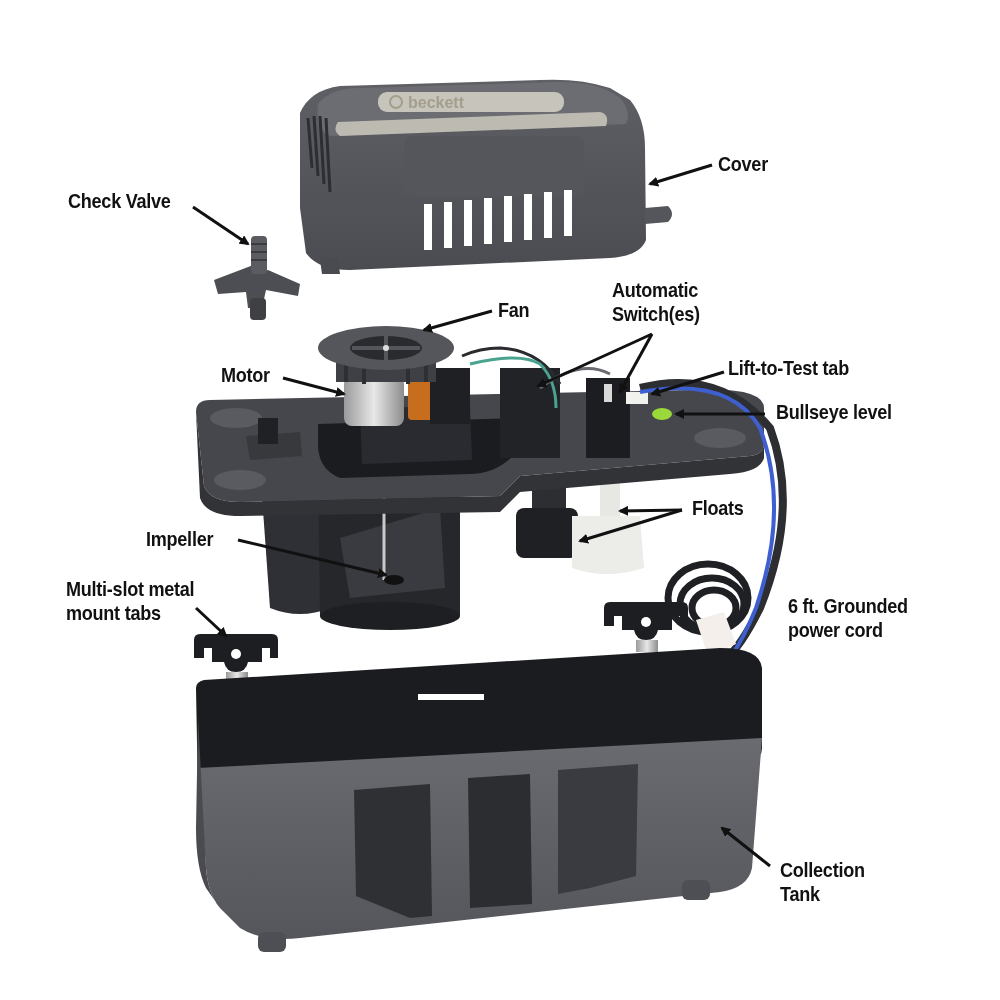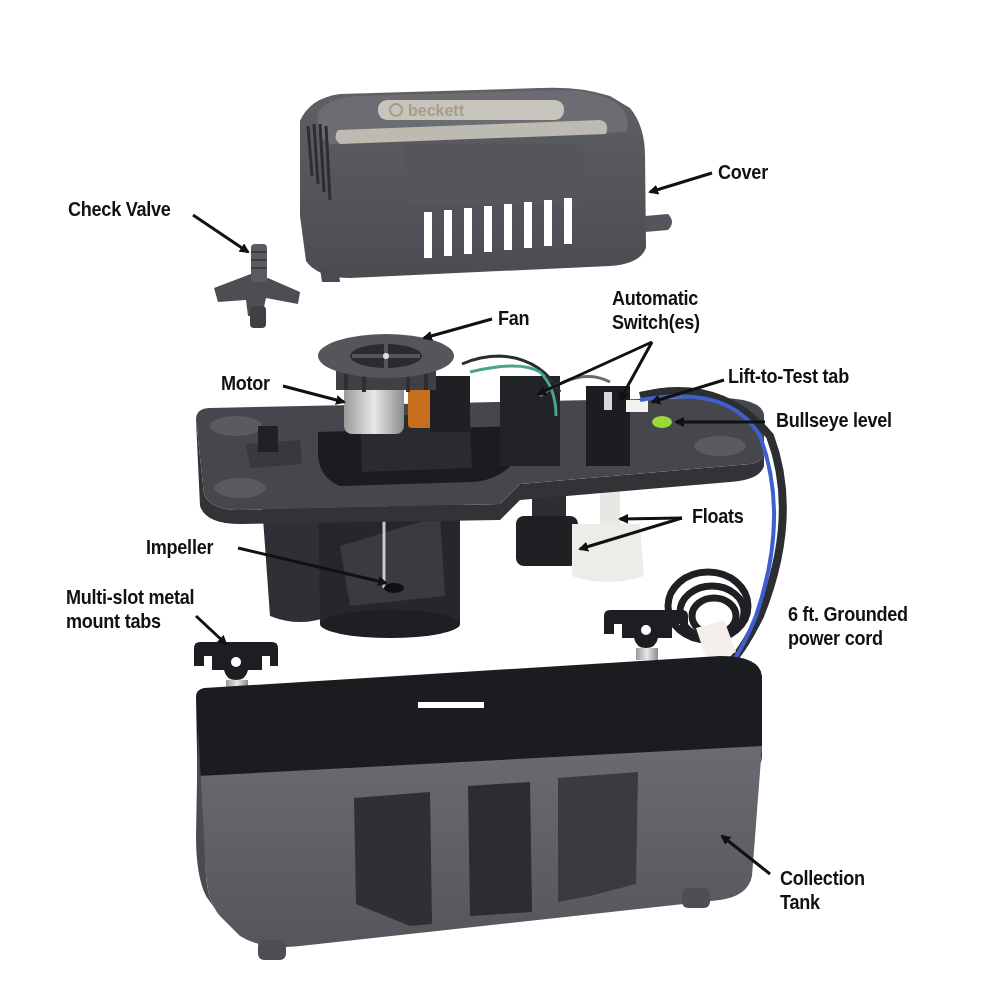--- a/index.html
+++ b/index.html
@@ -1,17 +1,17 @@
 <!DOCTYPE html>
 <html><head>
 <meta charset="utf-8">
 <style>
   html, body { margin:0; padding:0; background:#ffffff; }
   body { width:1000px; height:1000px; position:relative; overflow:hidden; font-family:"Liberation Sans", sans-serif; }
-  #stage { position:absolute; left:0; top:16px; width:1000px; height:828px; }
+  #stage { position:absolute; left:0; top:8px; width:1000px; height:828px; }
   .label {
     position:absolute; color:#111; font-family:"Liberation Sans", sans-serif;
     font-weight:bold; font-size:21px; line-height:24px; letter-spacing:-0.3px;
     transform:scaleX(0.86); transform-origin:left top; white-space:nowrap;
   }
   .label .l2 { display:block; }
   svg text { font-family:"Liberation Sans", sans-serif; }
 </style>
 </head>
 <body>

